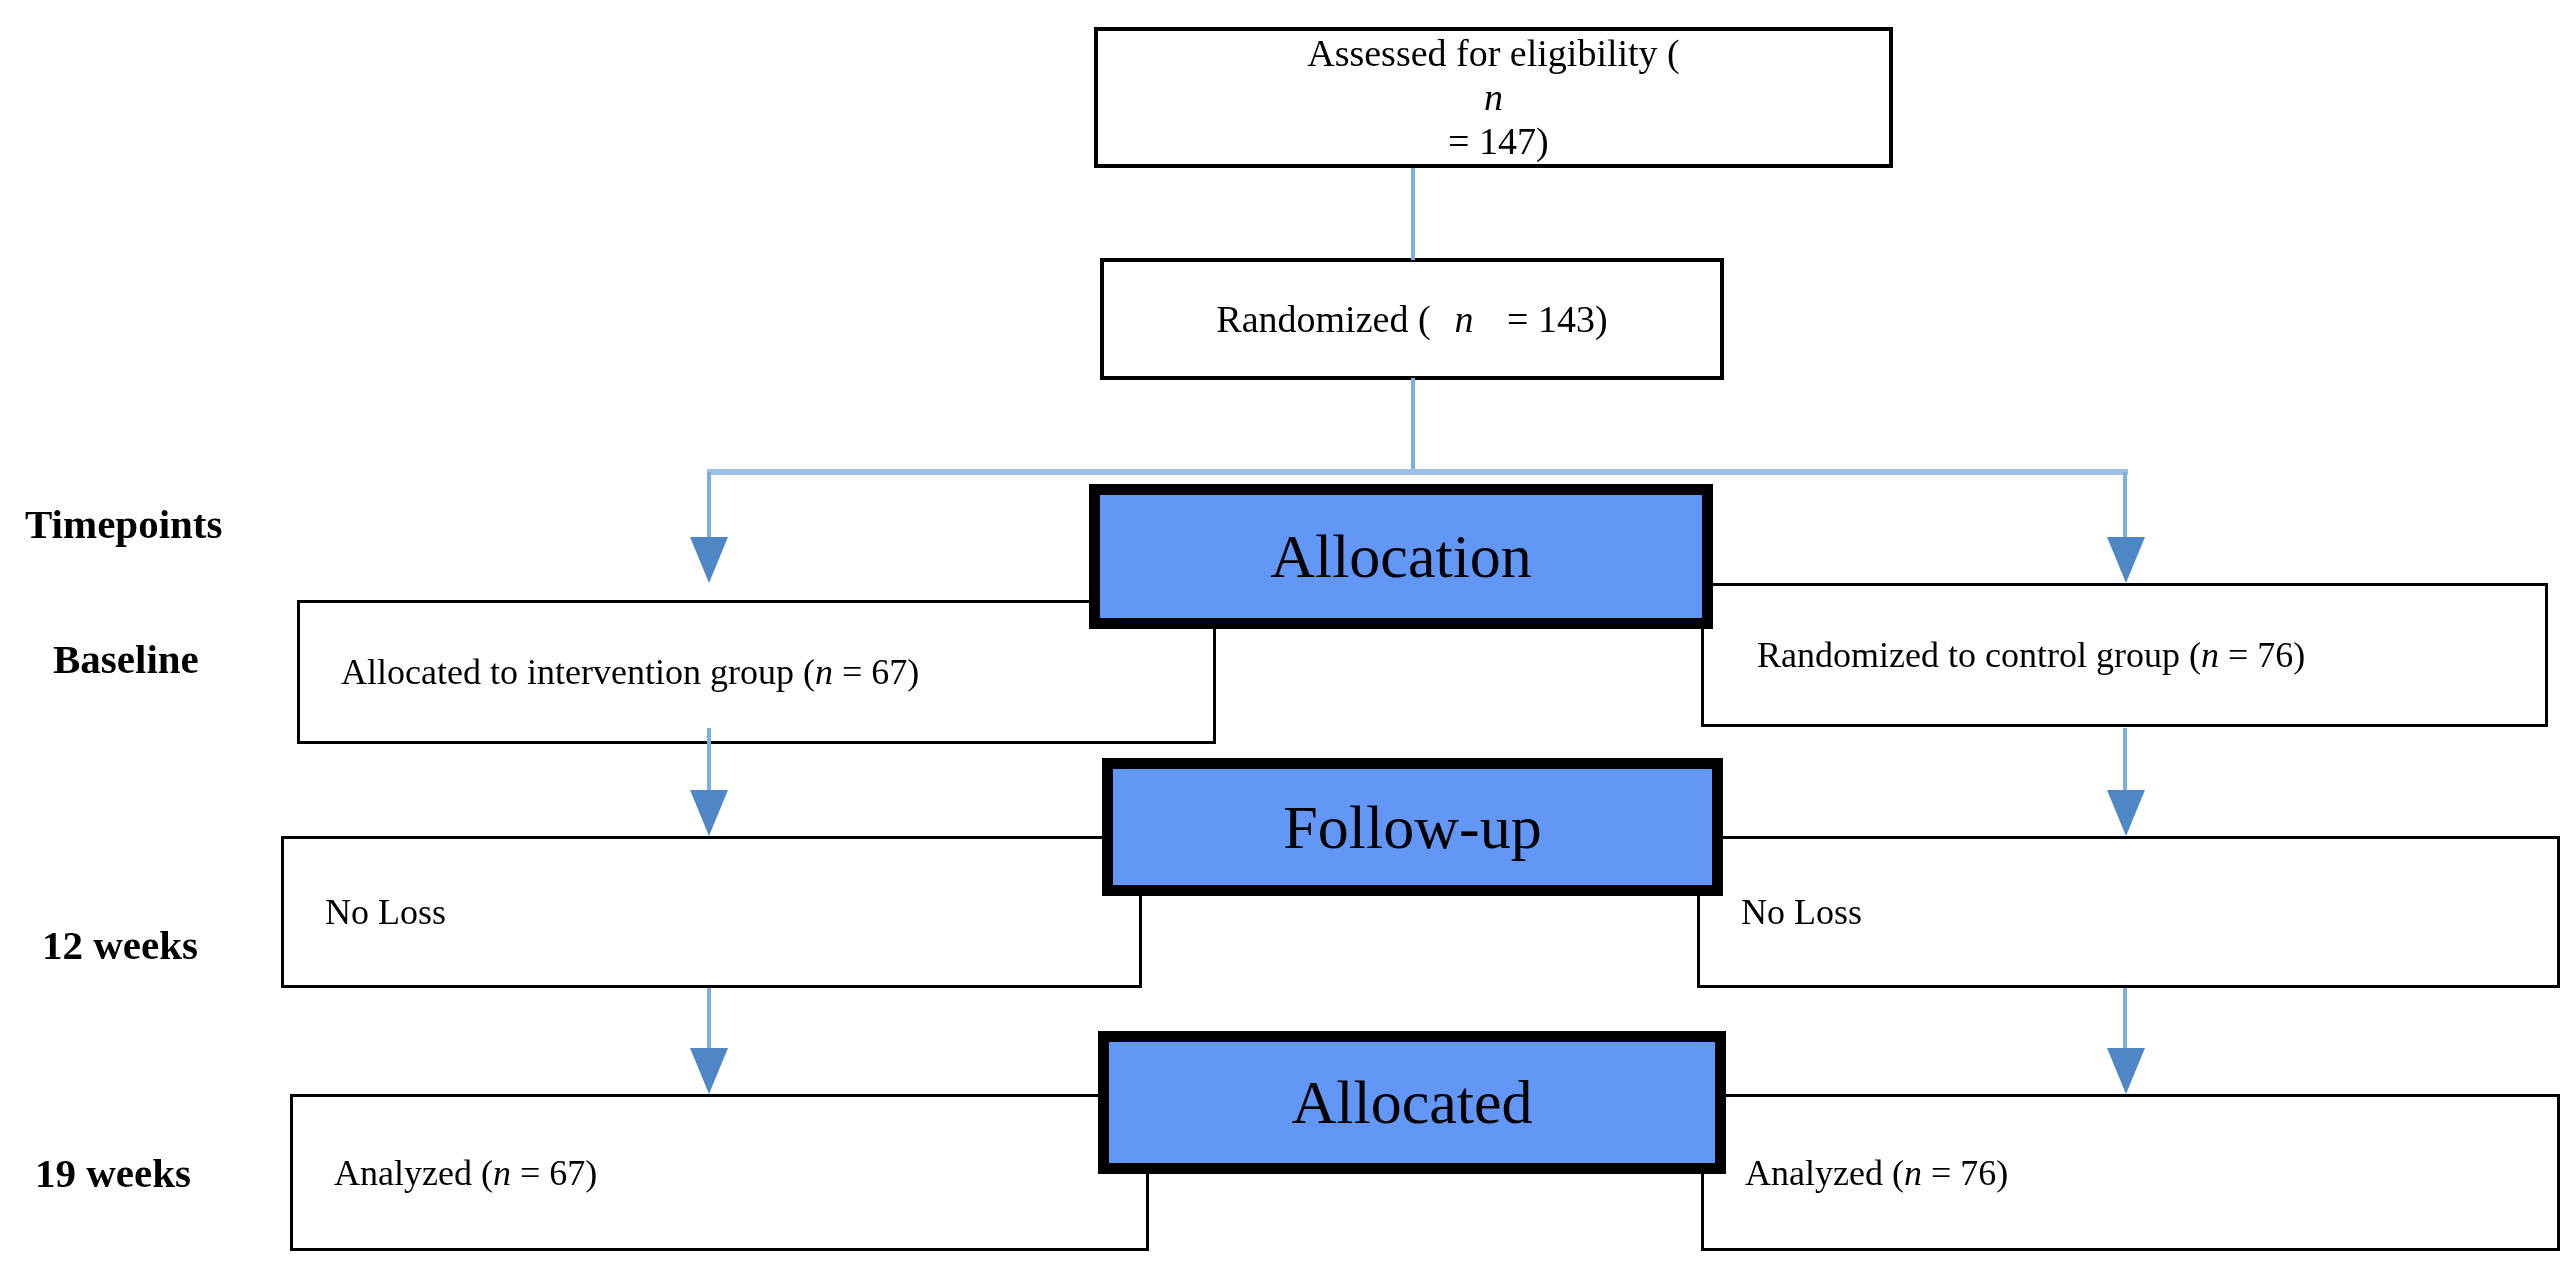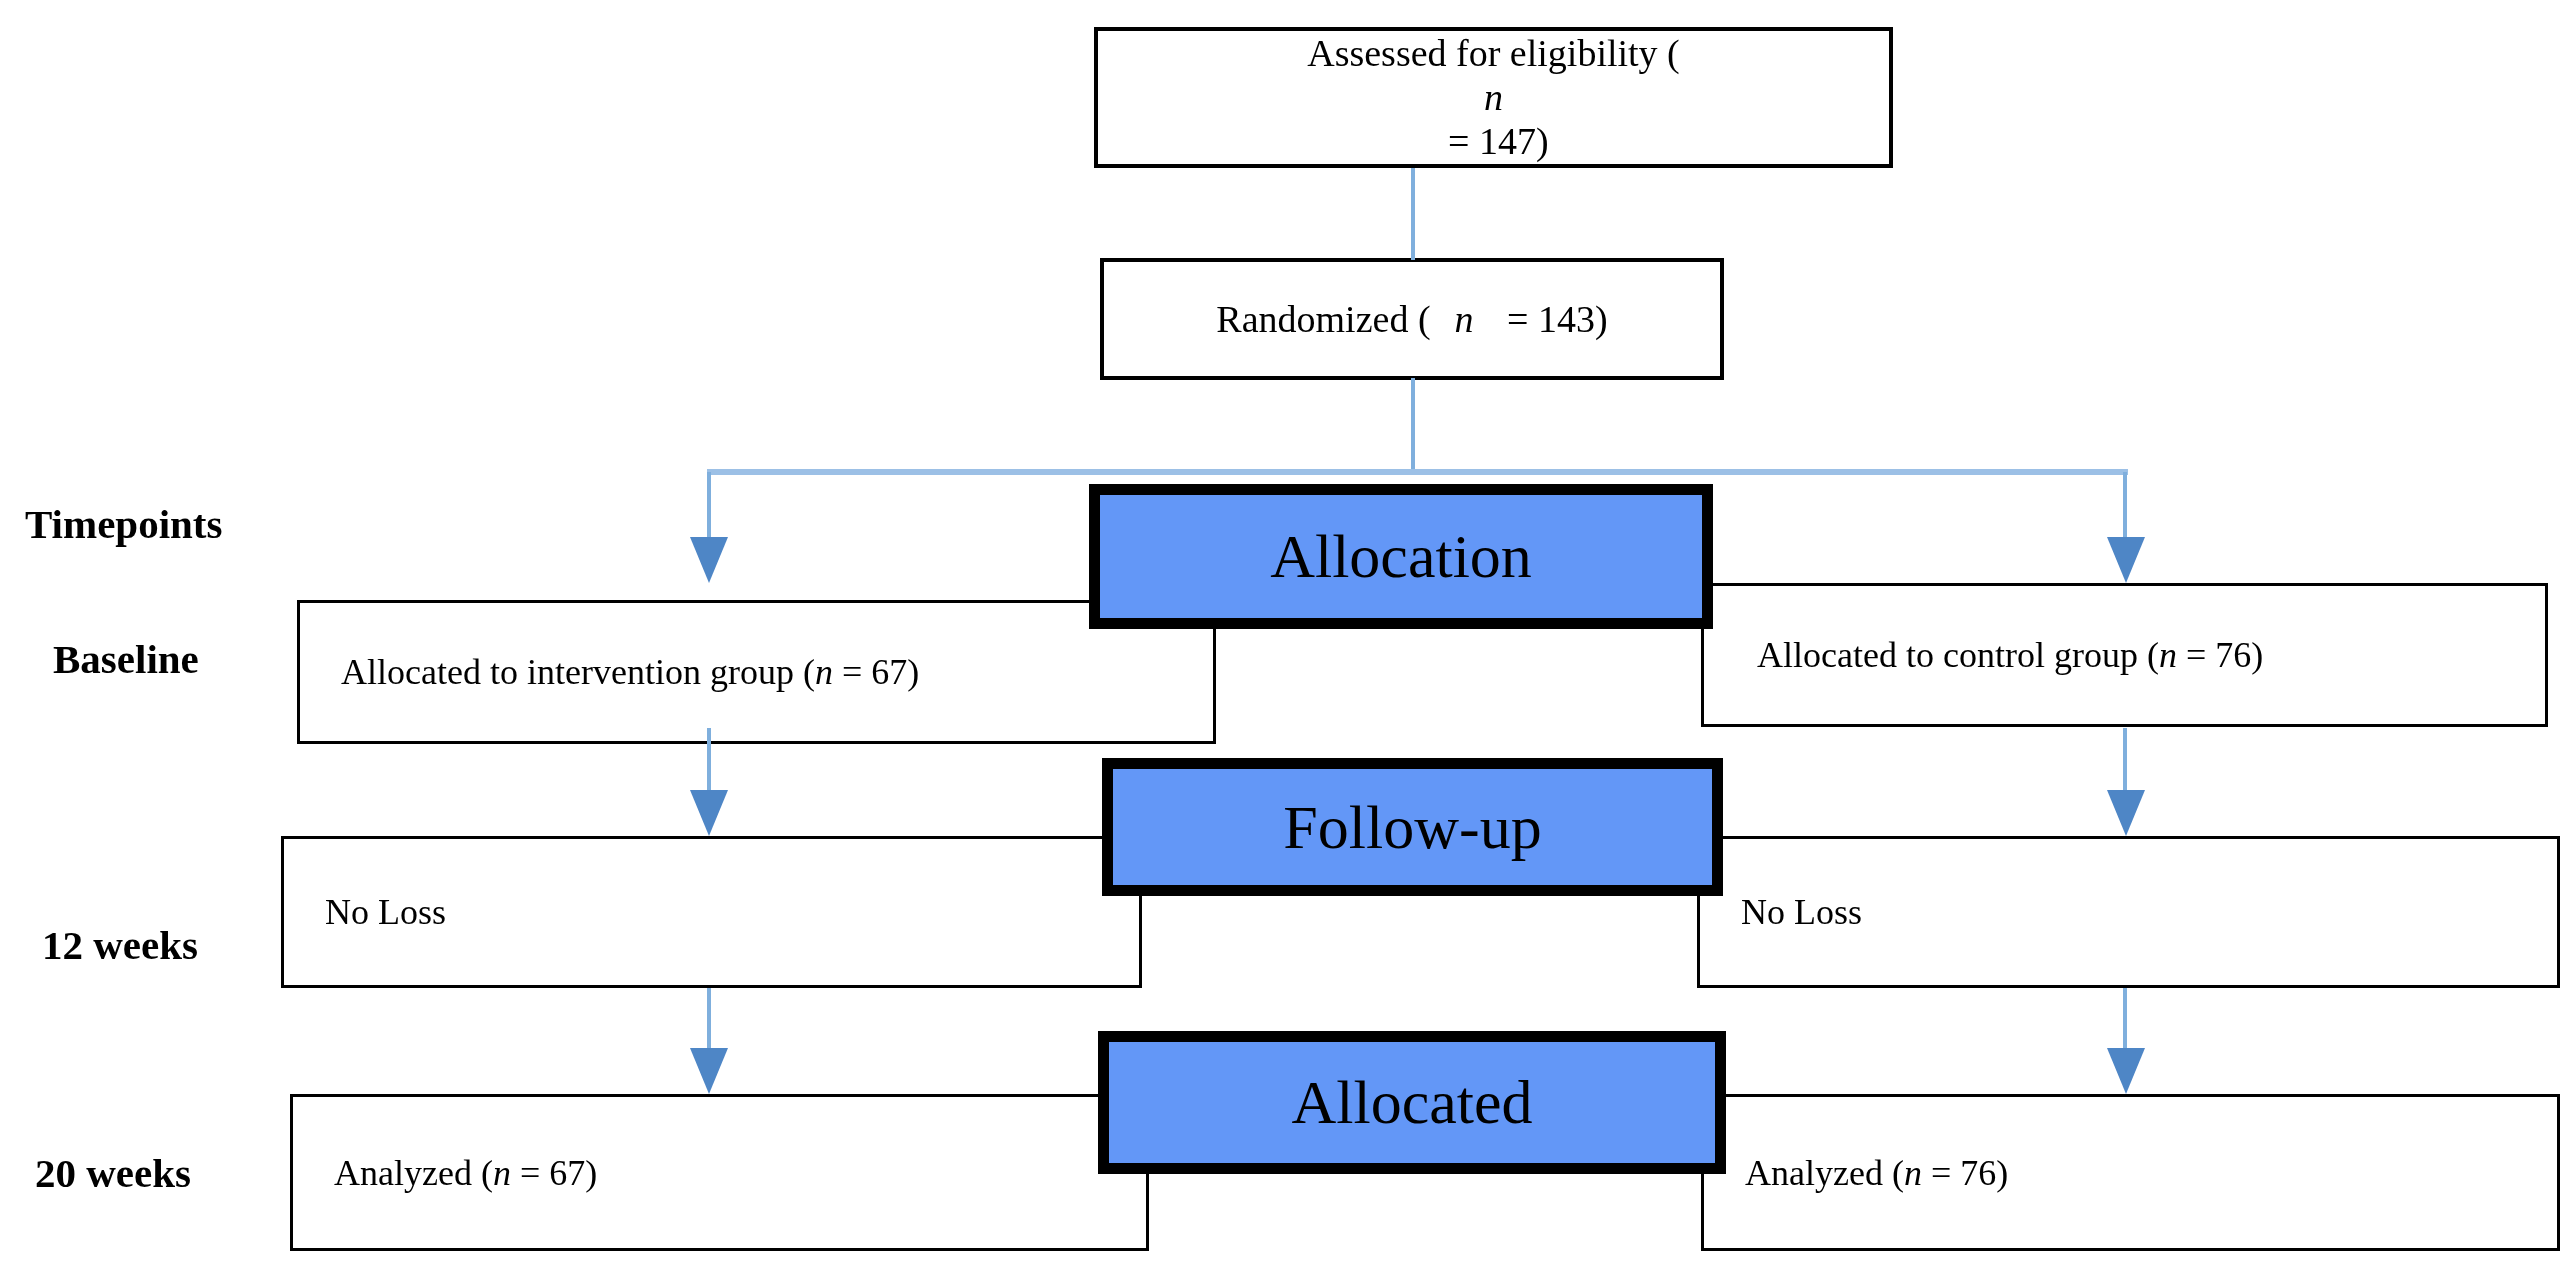--- a/index.html
+++ b/index.html
@@ -100,33 +100,33 @@
   <div class="hline" style="left:707px; top:469px; width:1421px;"></div>
 
   <div class="vline" style="left:707px; top:472px; height:71px;"></div>
   <div class="arrowhead" style="left:690px; top:537px;"></div>
   <div class="vline" style="left:2123px; top:472px; height:71px;"></div>
   <div class="arrowhead" style="left:2107px; top:537px;"></div>
 
   <div class="sidelabel" style="left:25px; top:492px;margin-top:8px;">Timepoints</div>
   <div class="sidelabel" style="left:53px; top:635px;">Baseline</div>
   <div class="sidelabel" style="left:42px; top:921px;">12 weeks</div>
-  <div class="sidelabel" style="left:35px; top:1149px;">20 weeks</div>
+  <div class="sidelabel" style="left:35px; top:1149px;">19 weeks</div>
 
   <div class="stage" style="left:1089px; top:484px; width:624px; height:145px;">
     <span class="seg">Allocation</span>
   </div>
 
   <div class="wbox padded" style="left:297px; top:600px; width:919px; height:144px;">
     <span class="seg">Allocated to intervention group (</span>
       <span class="seg ntext">n</span>
       <span class="seg"> = 67)</span>
   </div>
   <div class="wbox padded" style="left:1701px; top:583px; width:847px; height:144px; padding-left:53px;">
-    <span class="seg">Allocated to control group (</span>
+    <span class="seg">Randomized to control group (</span>
       <span class="seg ntext">n</span>
       <span class="seg"> = 76)</span>
   </div>
 
   <div class="vline" style="left:707px; top:728px; height:67px;"></div>
   <div class="arrowhead" style="left:690px; top:790px;"></div>
   <div class="vline" style="left:2123px; top:728px; height:67px;"></div>
   <div class="arrowhead" style="left:2107px; top:790px;"></div>
 
   <div class="stage" style="left:1102px; top:758px; width:621px; height:138px;">

